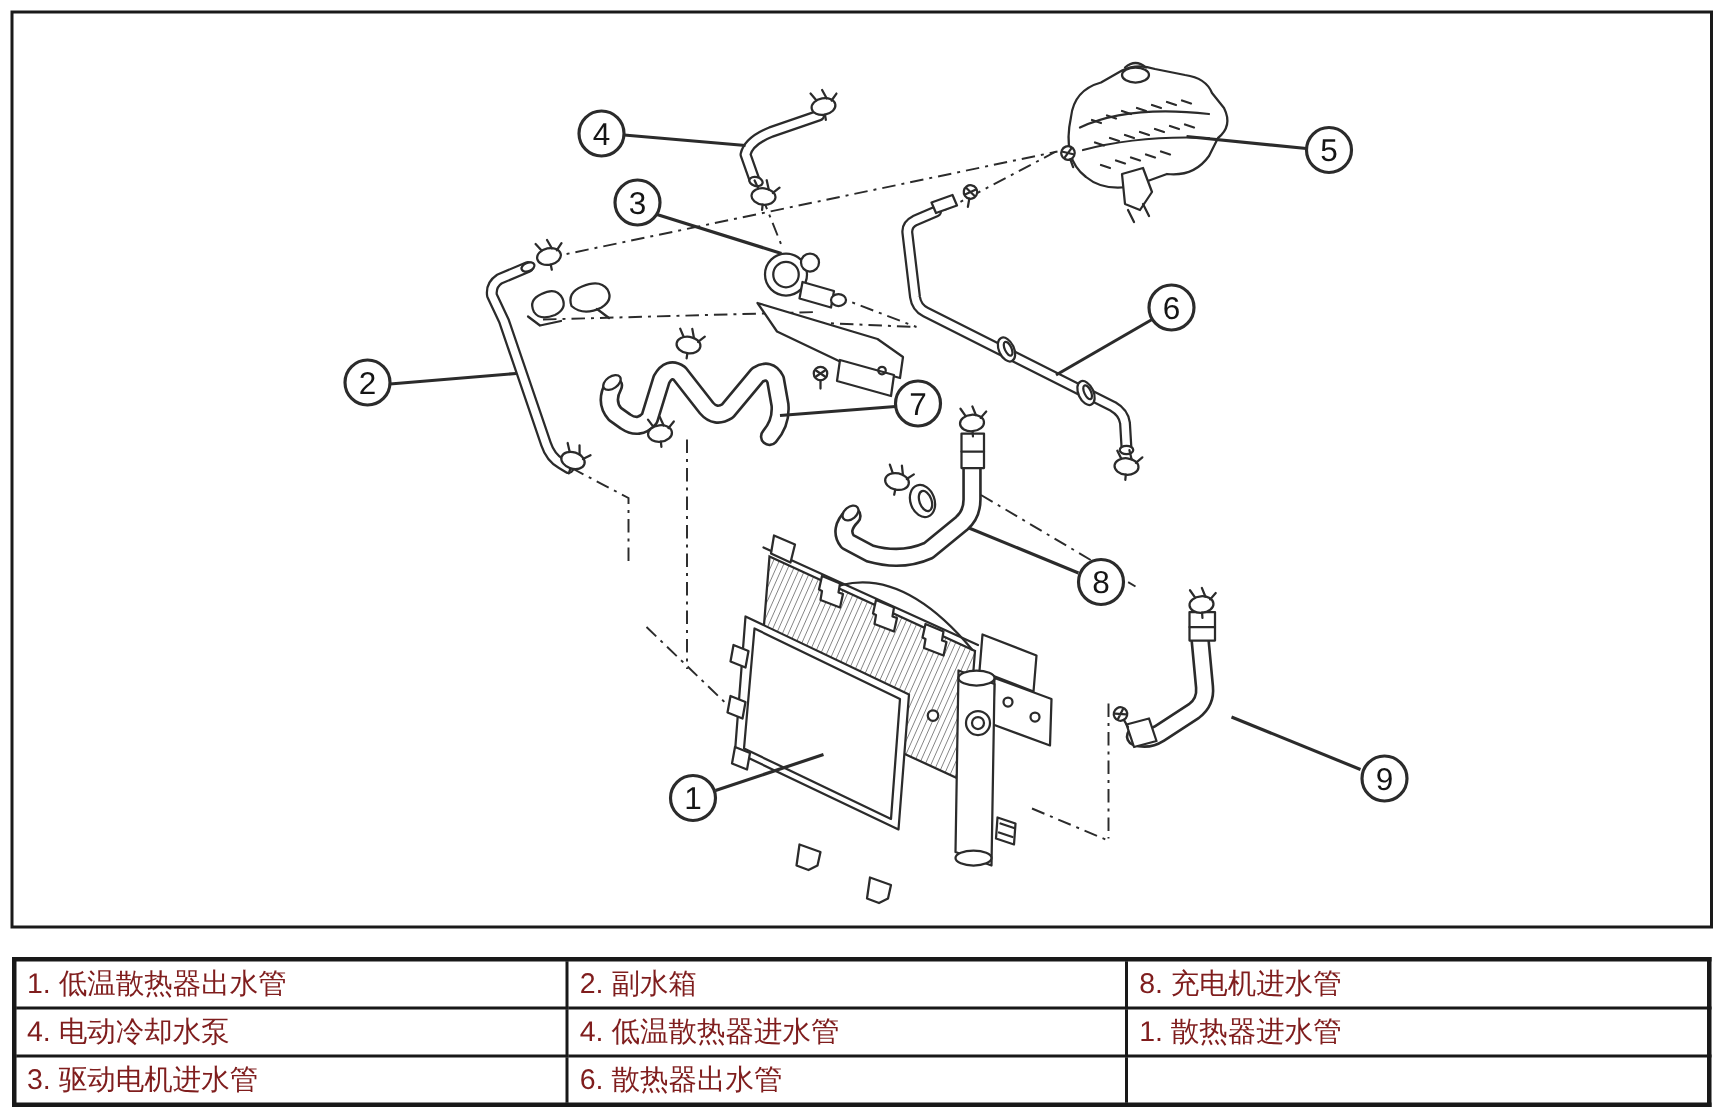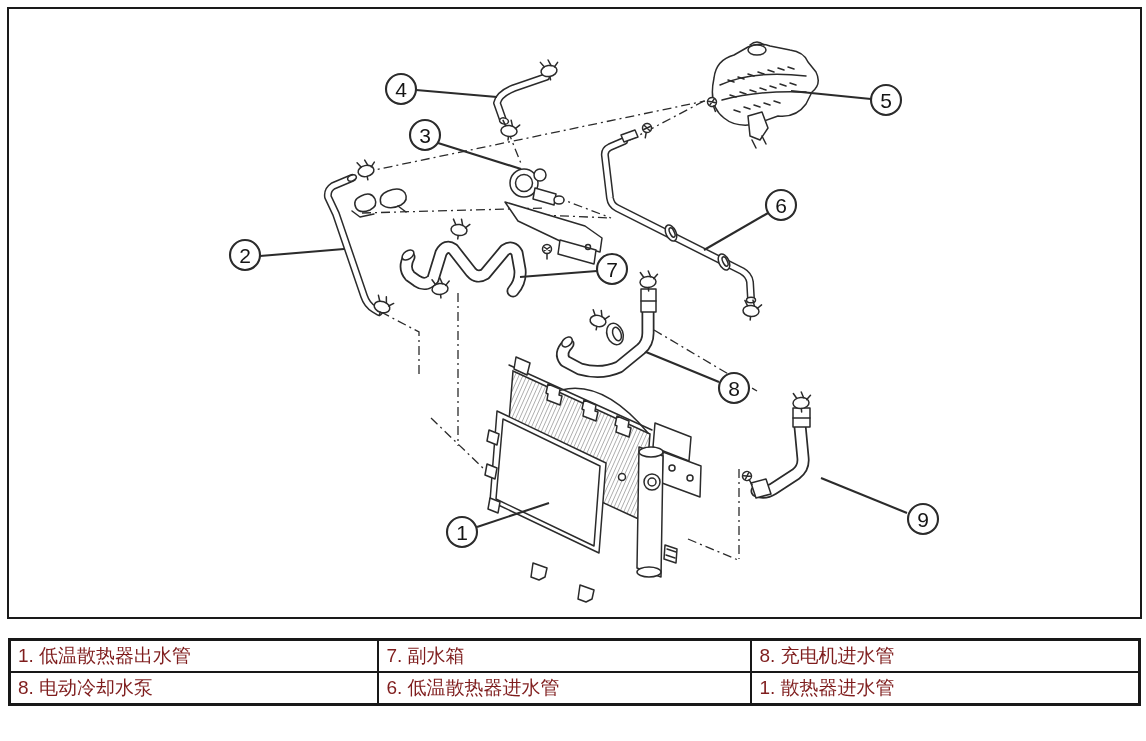--- a/index.html
+++ b/index.html
@@ -234,22 +234,27 @@
 
 <table class="legend">
   <colgroup>
       <col style="width:368px">
       <col style="width:372px">
       <col style="width:387px">
     </colgroup>
   <tbody>
     <tr>
       <td>1. 低温散热器出水管</td>
-      <td>7. 副水箱</td>
+      <td>2. 副水箱</td>
       <td>8. 充电机进水管</td>
     </tr>
     <tr>
-      <td>8. 电动冷却水泵</td>
-      <td>6. 低温散热器进水管</td>
+      <td>4. 电动冷却水泵</td>
+      <td>4. 低温散热器进水管</td>
       <td>1. 散热器进水管</td>
+    </tr>
+    <tr>
+      <td>3. 驱动电机进水管</td>
+      <td>6. 散热器出水管</td>
+      <td></td>
     </tr>
   </tbody>
 </table>
 
 </body></html>

